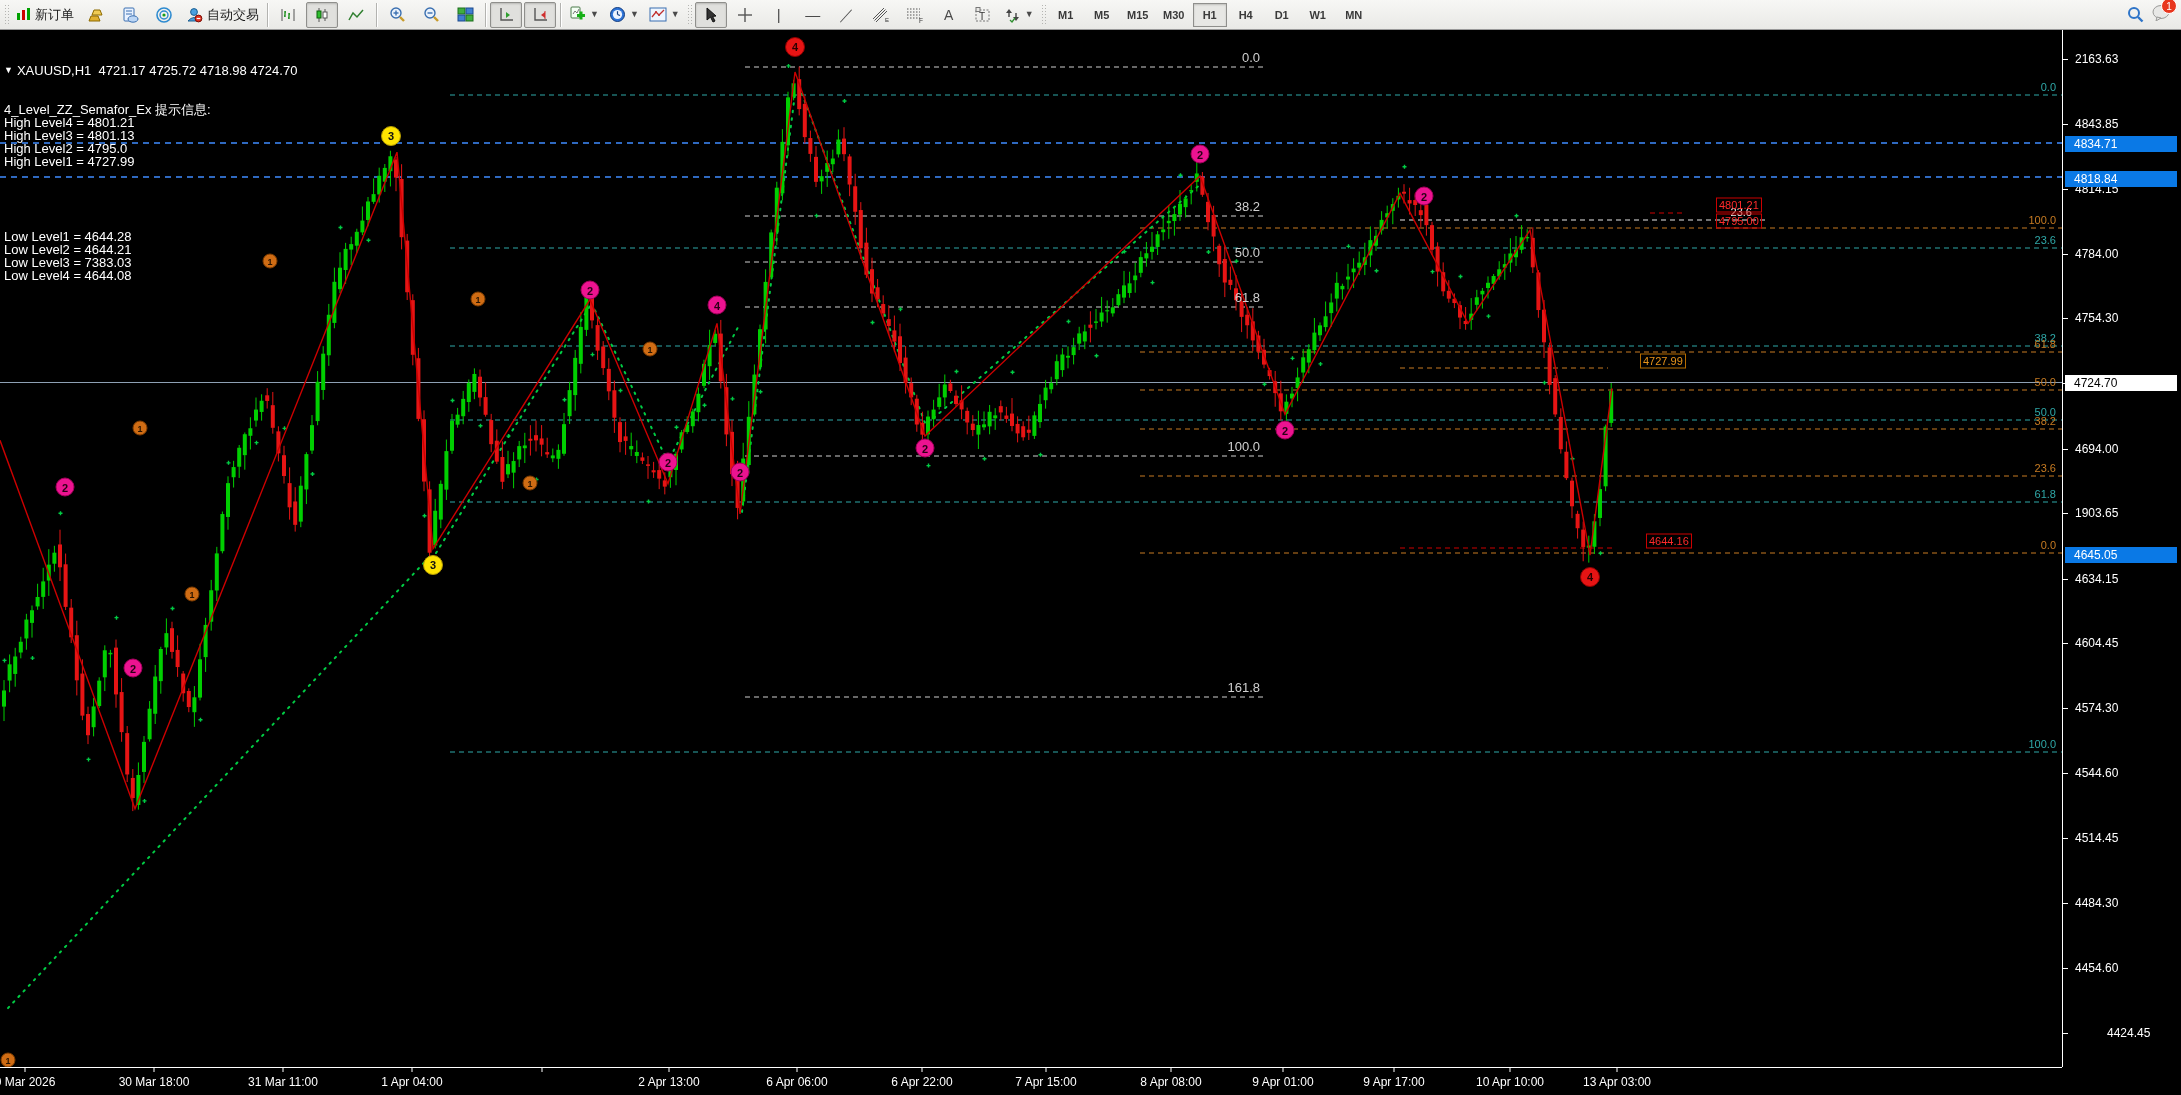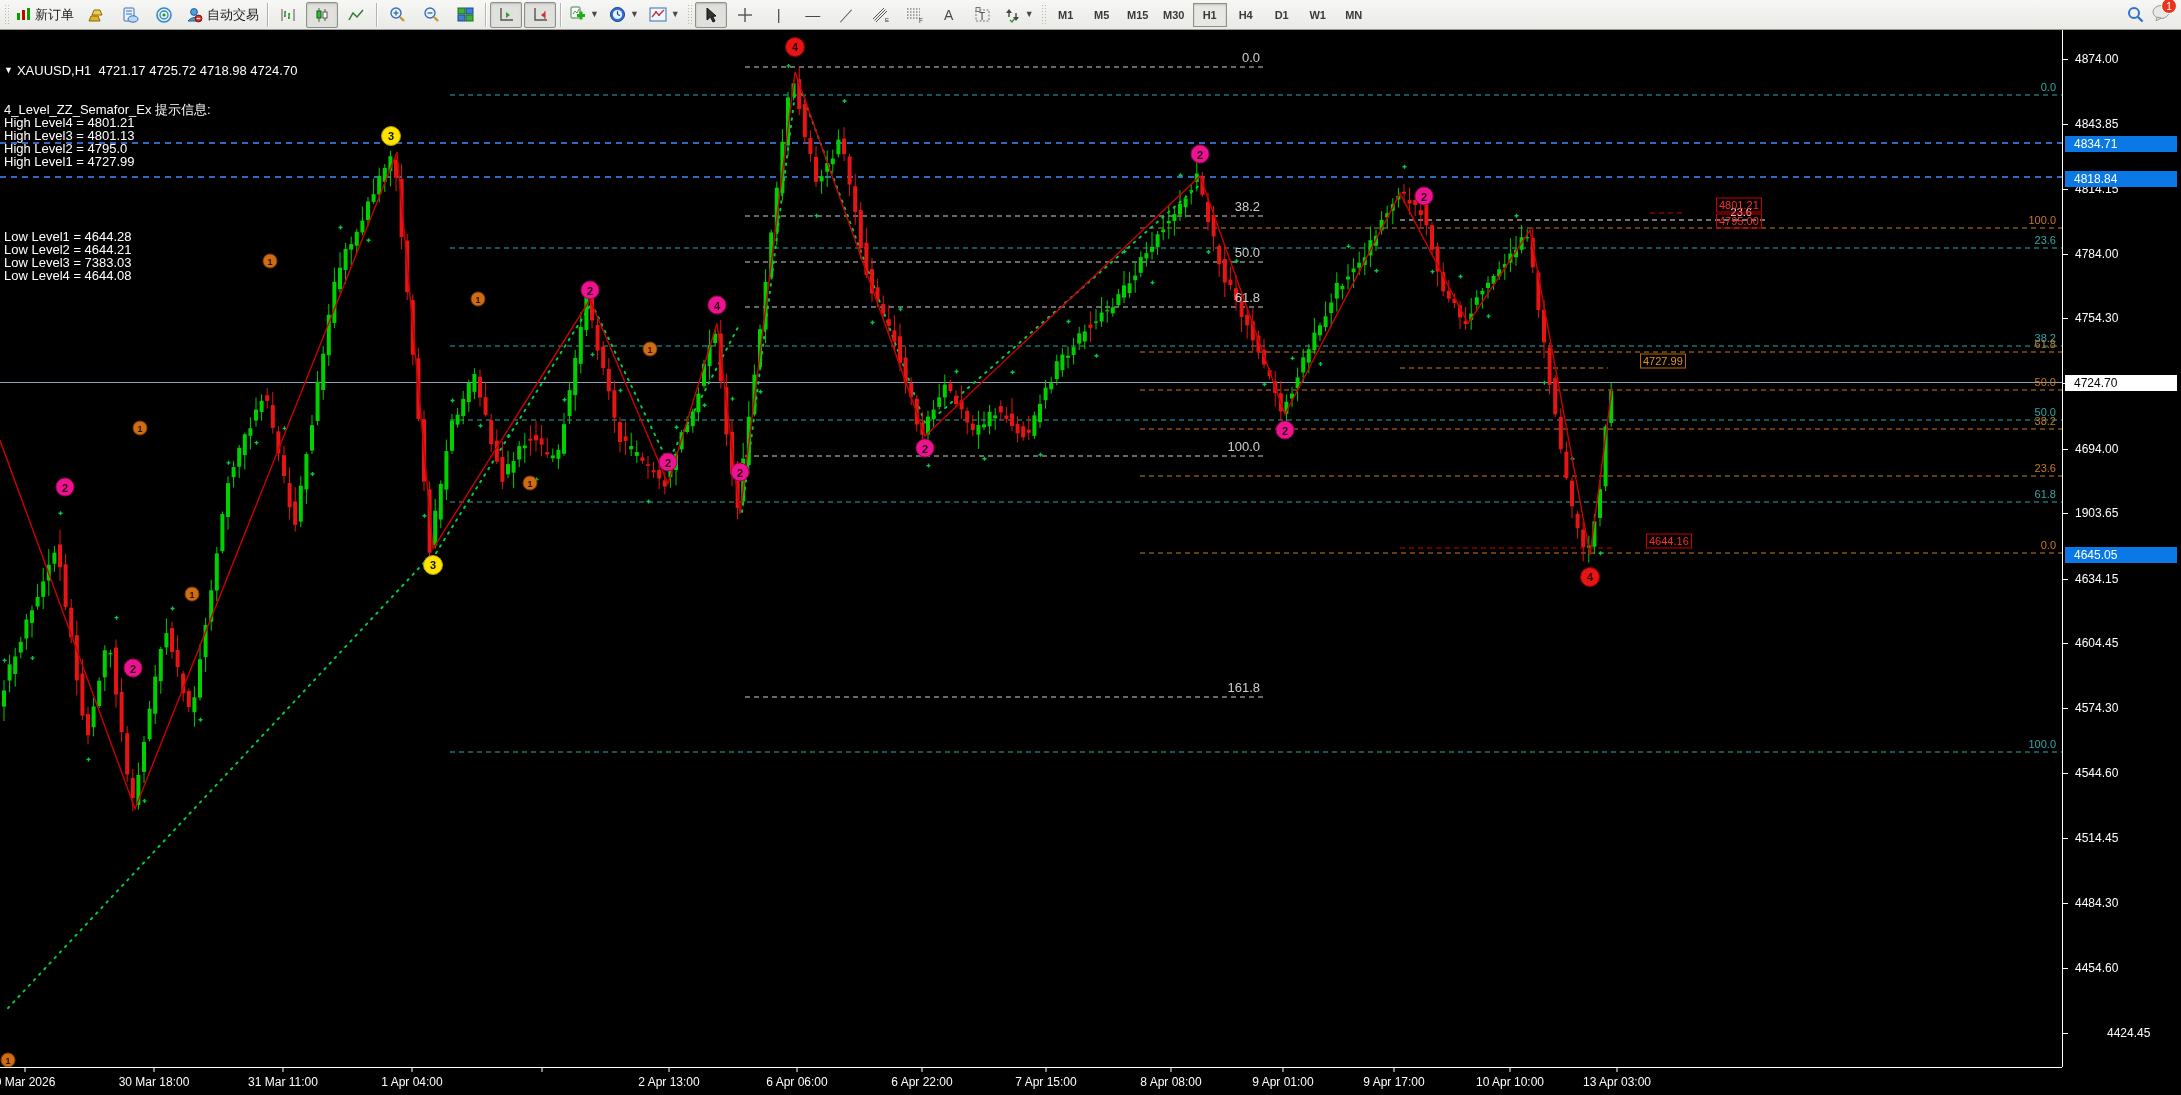--- a/index.html
+++ b/index.html
@@ -1016,21 +1016,21 @@
       <div class="chart-badge b-orange" style="left: 270px; top: 231px;">1</div>
       <div class="chart-badge b-orange" style="left: 478px; top: 269px;">1</div>
       <div class="chart-badge b-orange" style="left: 530px; top: 453px;">1</div>
       <div class="chart-badge b-orange" style="left: 650px; top: 319px;">1</div>
       <div class="chart-badge b-orange" style="left: 8px; top: 1030px;">1</div>
     </div>
 </div>
 
 <div class="paxis" id="paxis">
     <div class="ptickmark" style="top: 29px;"></div>
-    <div class="ptick" style="top: 29px;">4874.00</div>
+    <div class="ptick" style="top: 29px;">2163.63</div>
     <div class="ptickmark" style="top: 94.3304px;"></div>
     <div class="ptick" style="top: 94.3304px;">4843.85</div>
     <div class="ptickmark" style="top: 158.686px;"></div>
     <div class="ptick" style="top: 158.686px;">4814.15</div>
     <div class="ptickmark" style="top: 224.016px;"></div>
     <div class="ptick" style="top: 224.016px;">4784.00</div>
     <div class="ptickmark" style="top: 288.372px;"></div>
     <div class="ptick" style="top: 288.372px;">4754.30</div>
     <div class="ptickmark" style="top: 352.51px;"></div>
     <div class="ptick" style="top: 352.51px;">4724.70</div>

